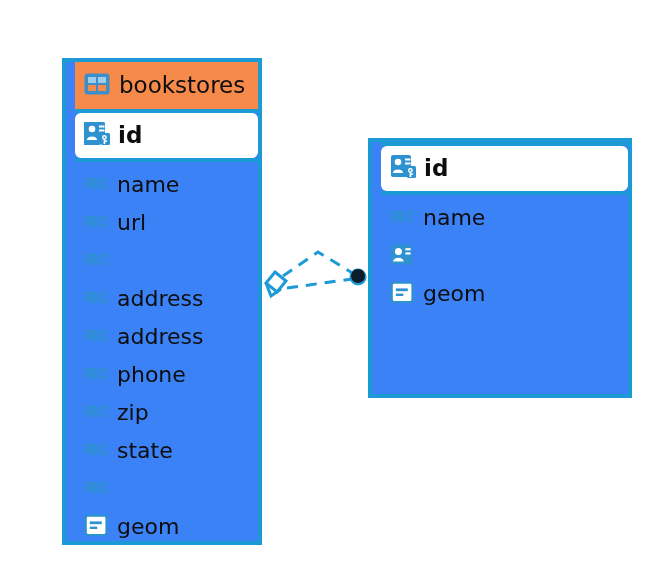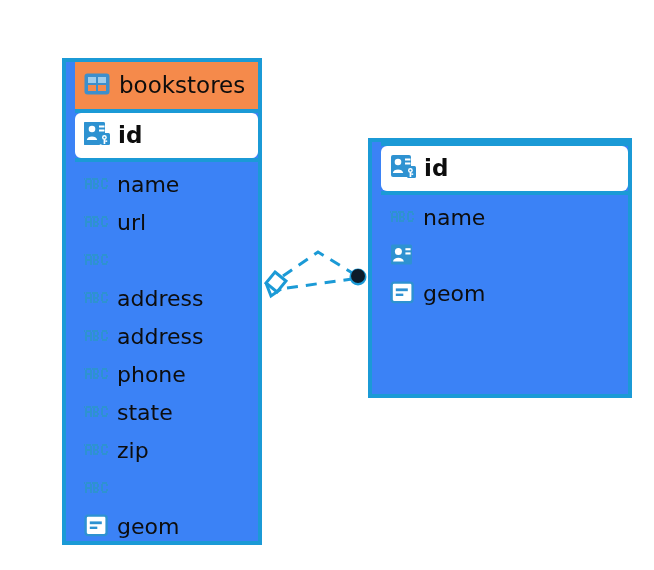--- a/index.html
+++ b/index.html
@@ -353,48 +353,48 @@
               <rect x="13" y="8" width="2" height="2"></rect>
                 <rect x="9" y="10" width="5" height="2"></rect>
               <rect x="18" y="1" width="5" height="2"></rect>
                 <rect x="17" y="3" width="2" height="7"></rect>
               <rect x="18" y="10" width="5" height="2"></rect>
                 <rect x="22" y="3" width="2" height="2"></rect>
               <rect x="22" y="8" width="2" height="2"></rect>
             </g>
           </svg>
         </span>
+        <span class="field-label">zip</span>
+      </div>
+
+      <div class="field-row">
+        <span class="icon">
+          <svg width="25" height="14" viewBox="0 0 25 14" shape-rendering="crispEdges">
+            <g fill="#2e92d1">
+              <rect x="2" y="1" width="5" height="2"></rect>
+                <rect x="1" y="3" width="2" height="9"></rect>
+              <rect x="6" y="3" width="2" height="9"></rect>
+                <rect x="2" y="6" width="5" height="2"></rect>
+              <rect x="0" y="1" width="1" height="2"></rect>
+                <rect x="8" y="1" width="1" height="2"></rect>
+              <rect x="9" y="1" width="5" height="2"></rect>
+                <rect x="9" y="3" width="2" height="9"></rect>
+              <rect x="13" y="3" width="2" height="3"></rect>
+                <rect x="9" y="6" width="5" height="2"></rect>
+              <rect x="13" y="8" width="2" height="2"></rect>
+                <rect x="9" y="10" width="5" height="2"></rect>
+              <rect x="18" y="1" width="5" height="2"></rect>
+                <rect x="17" y="3" width="2" height="7"></rect>
+              <rect x="18" y="10" width="5" height="2"></rect>
+                <rect x="22" y="3" width="2" height="2"></rect>
+              <rect x="22" y="8" width="2" height="2"></rect>
+            </g>
+          </svg>
+        </span>
         <span class="field-label">state</span>
-      </div>
-
-      <div class="field-row">
-        <span class="icon">
-          <svg width="25" height="14" viewBox="0 0 25 14" shape-rendering="crispEdges">
-            <g fill="#2e92d1">
-              <rect x="2" y="1" width="5" height="2"></rect>
-                <rect x="1" y="3" width="2" height="9"></rect>
-              <rect x="6" y="3" width="2" height="9"></rect>
-                <rect x="2" y="6" width="5" height="2"></rect>
-              <rect x="0" y="1" width="1" height="2"></rect>
-                <rect x="8" y="1" width="1" height="2"></rect>
-              <rect x="9" y="1" width="5" height="2"></rect>
-                <rect x="9" y="3" width="2" height="9"></rect>
-              <rect x="13" y="3" width="2" height="3"></rect>
-                <rect x="9" y="6" width="5" height="2"></rect>
-              <rect x="13" y="8" width="2" height="2"></rect>
-                <rect x="9" y="10" width="5" height="2"></rect>
-              <rect x="18" y="1" width="5" height="2"></rect>
-                <rect x="17" y="3" width="2" height="7"></rect>
-              <rect x="18" y="10" width="5" height="2"></rect>
-                <rect x="22" y="3" width="2" height="2"></rect>
-              <rect x="22" y="8" width="2" height="2"></rect>
-            </g>
-          </svg>
-        </span>
-        <span class="field-label">zip</span>
       </div>
 
       <div class="field-row">
         <span class="icon">
           <svg width="25" height="14" viewBox="0 0 25 14" shape-rendering="crispEdges">
             <g fill="#2e92d1">
               <rect x="2" y="1" width="5" height="2"></rect>
                 <rect x="1" y="3" width="2" height="9"></rect>
               <rect x="6" y="3" width="2" height="9"></rect>
                 <rect x="2" y="6" width="5" height="2"></rect>

